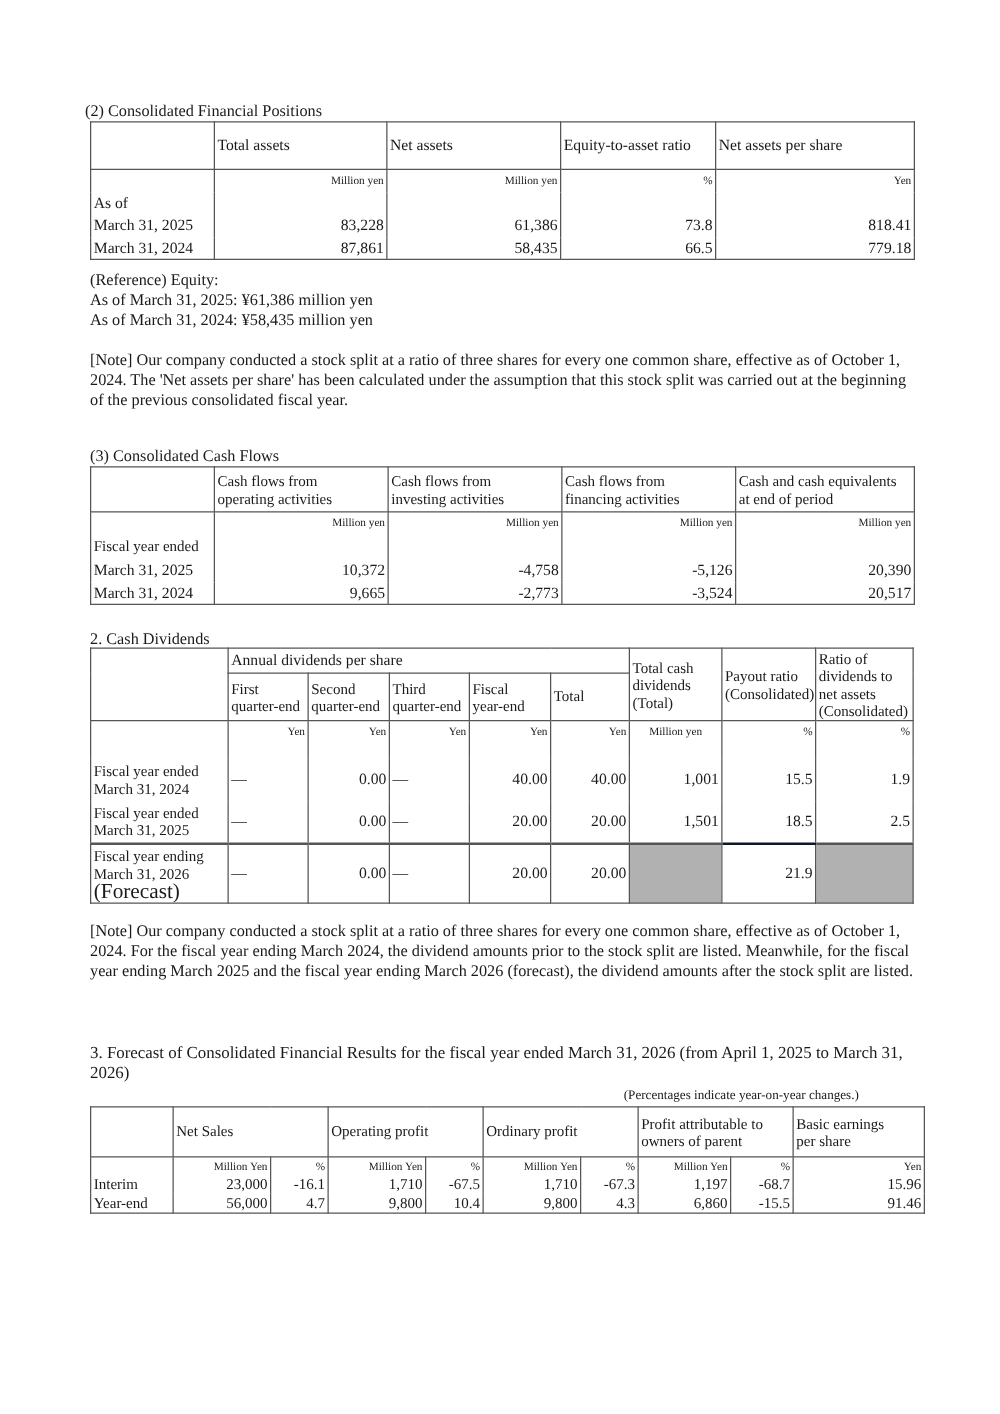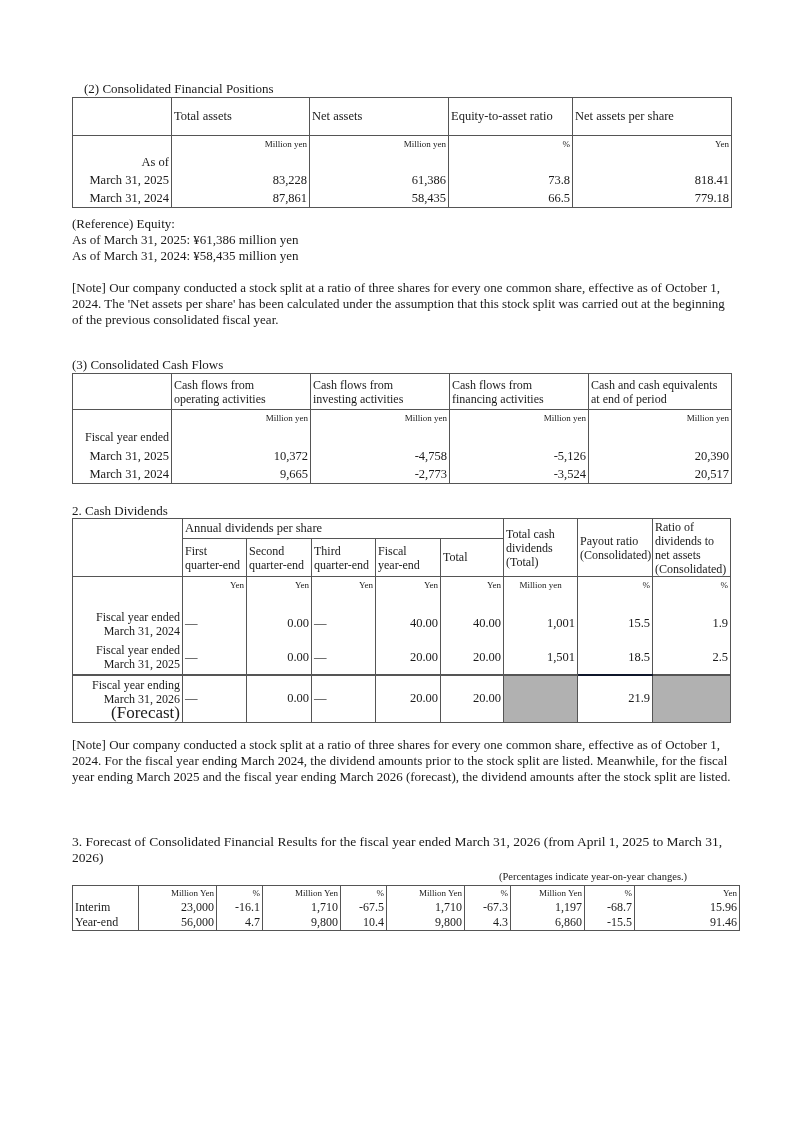--- a/index.html
+++ b/index.html
@@ -4,33 +4,33 @@
 <style>
   html, body { margin: 0; padding: 0; background: #ffffff; }
   body { width: 800px; height: 1131px; position: relative; font-family: "Liberation Serif", "DejaVu Serif", serif; color: #1a1a1a; overflow: hidden; }
   .abs { position: absolute; }
   .title { font-size: 13px; line-height: 15px; white-space: nowrap; }
   .para { font-size: 13px; line-height: 16px; }
   table { border-collapse: collapse; table-layout: fixed; position: absolute; }
   td { border: 1px solid #555; padding: 0 2px; font-size: 12.5px; vertical-align: middle; overflow: hidden; white-space: nowrap; }
   .c { text-align: left; }
   .r { text-align: right; }
-  .l { text-align: right; }
+  .l { text-align: left; }
   .unit { font-size: 9px; vertical-align: top; padding-top: 3px; text-align: right; }
   .unitc { font-size: 9px; vertical-align: top; padding-top: 3px; text-align: center; }
   .nb-t { border-top: none !important; }
   .nb-b { border-bottom: none !important; }
   .gray { background: #b1b1b1; }
   .wrap { white-space: normal; line-height: 14px; }
   .small { font-size: 12px; }
 </style>
 </head>
 <body>
 
-<div class="abs title" style="left:84px; top:81px;">(2) Consolidated Financial Positions</div>
+<div class="abs title" style="left:68px; top:81px;">(2) Consolidated Financial Positions</div>
 
 <table style="left:72px; top:97px; width:659px;">
   <colgroup>
       <col style="width:99px">
       <col style="width:138px">
       <col style="width:139px">
       <col style="width:124px">
       <col style="width:159px">
     </colgroup>
   <tbody>
@@ -264,20 +264,34 @@
       <col style="width:46px">
       <col style="width:78px">
       <col style="width:46px">
       <col style="width:78px">
       <col style="width:46px">
       <col style="width:74px">
       <col style="width:50px">
       <col style="width:105px">
   </colgroup>
   <tbody>
+      <tr style="height:40px">
+    <td></td>
+    <td colspan="2" class="c small">Net Sales</td>
+    <td colspan="2" class="c small">Operating profit</td>
+    <td colspan="2" class="c small">Ordinary profit</td>
+    <td colspan="2" class="c wrap small">
+          <div>Profit attributable to</div>
+          <div>owners of parent</div>
+        </td>
+    <td class="c wrap small">
+          <div>Basic earnings</div>
+          <div>per share</div>
+        </td>
+  </tr>
   <tr style="height:14px">
     <td class="nb-b"></td>
     <td class="r nb-b" style="font-size:9px;">Million Yen</td>
     <td class="r nb-b" style="font-size:9px;">%</td>
     <td class="r nb-b" style="font-size:9px;">Million Yen</td>
     <td class="r nb-b" style="font-size:9px;">%</td>
     <td class="r nb-b" style="font-size:9px;">Million Yen</td>
     <td class="r nb-b" style="font-size:9px;">%</td>
     <td class="r nb-b" style="font-size:9px;">Million Yen</td>
     <td class="r nb-b" style="font-size:9px;">%</td>

